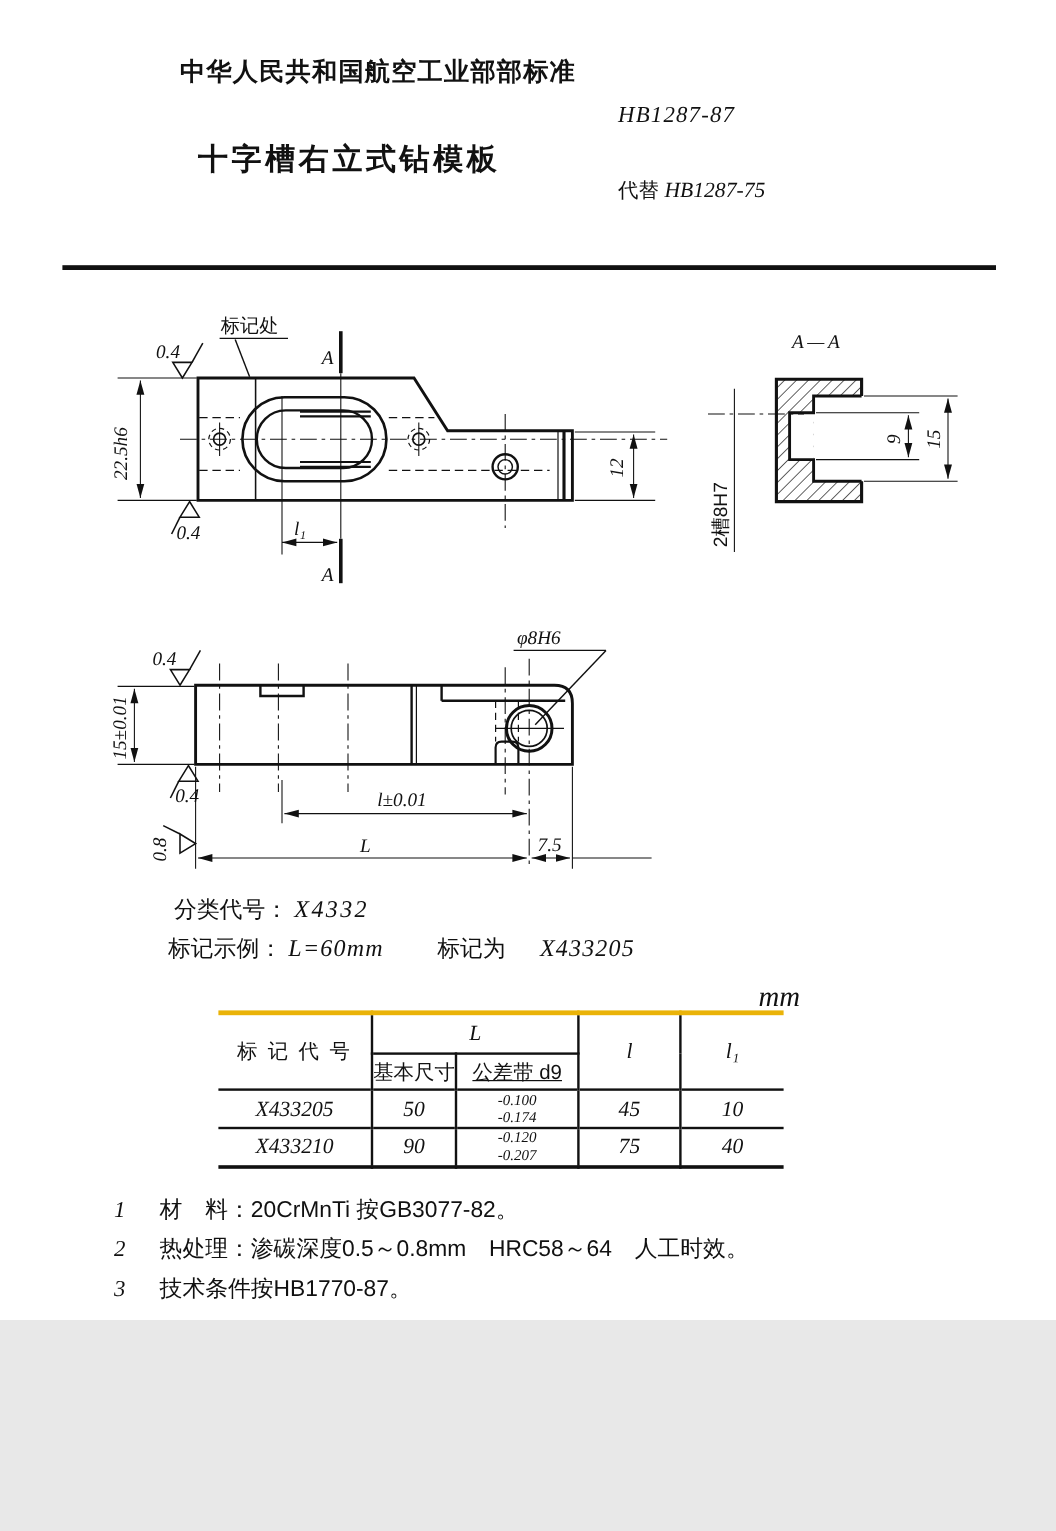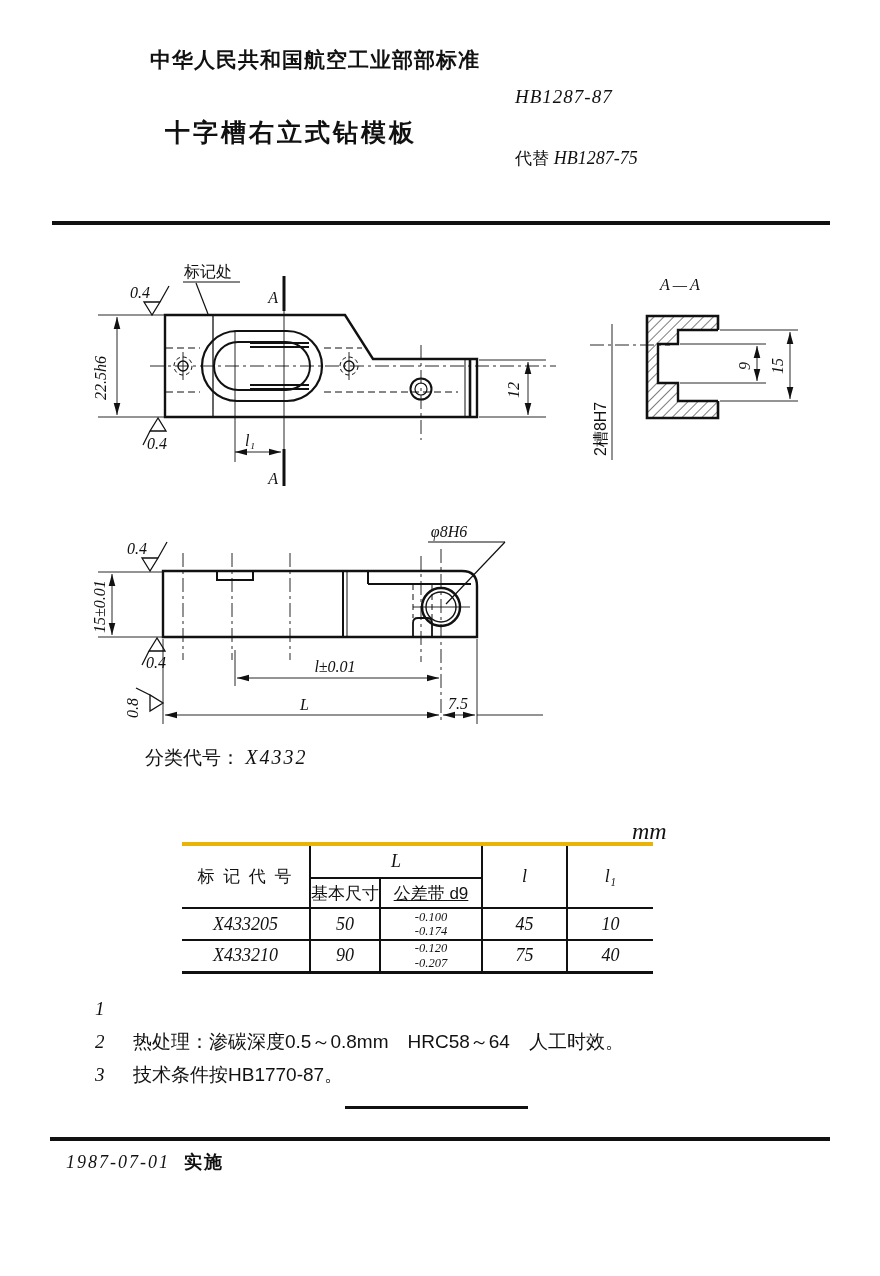--- a/index.html
+++ b/index.html
@@ -1,18 +1,18 @@
 <!DOCTYPE html>
 <html><head>
 <meta charset="utf-8">
 <style>
   * { margin:0; padding:0; box-sizing:border-box; }
   body { background:#e8e8e8; font-family:"Liberation Sans", sans-serif; }
   #page {
-    position:relative; width:880px; height:1276px; margin:0 auto;
+    position:relative; width:880px; height:1100px; margin:0 auto;
     background:#ffffff; color:#111; overflow:hidden;
   }
   .abs { position:absolute; }
   .cn { font-family:"Liberation Sans", sans-serif; }
   .hw { font-family:"Liberation Serif", serif; font-style:italic; }
   .org-title { left:150px; top:46px; font-size:21px; font-weight:bold; letter-spacing:1px; }
   .std-no { left:515px; top:86px; font-size:19px; letter-spacing:1px; }
   .doc-title { left:165px; top:116px; font-size:25px; letter-spacing:3px; font-weight:bold; }
   .supersedes { left:515px; top:147px; font-size:17px; }
   .head-rule { left:52px; top:221px; width:778px; height:4px; background:#111; }
@@ -247,20 +247,28 @@
     <text class="dim" font-size="15" transform="translate(138,718) rotate(-90)">0.8</text>
     <text class="dim" font-size="15" transform="translate(105,633) rotate(-90)">15±0.01</text>
     <text class="dim" x="335" y="672" text-anchor="middle">l±0.01</text>
     <text class="dim" x="300" y="710" font-size="19">L</text>
     <text class="dim" x="458" y="709" text-anchor="middle">7.5</text>
   </svg>
 
   <div class="abs class-line">
     <span class="cn">分类代号：</span>
     <span class="hw">X4332</span>
+  </div>
+  <div class="abs example-line">
+    <span class="cn">标记示例：</span>
+    <span class="hw">L=60mm</span>
+    <span class="gap"></span>
+    <span class="cn">标记为</span>
+    <span class="gap" style="width:18px"></span>
+    <span class="hw">X433205</span>
   </div>
 
   <div class="abs mm-unit hw">mm</div>
   <table class="spec">
     <tbody>
         <tr class="h1">
       <th class="w-code br cn-h" rowspan="2">标 记 代 号</th>
       <th class="br bb cell-hw hw" colspan="2">L</th>
       <th class="w-l br cell-hw hw" rowspan="2">l</th>
       <th class="w-l1 cell-hw hw" rowspan="2">l₁</th>
@@ -288,20 +296,21 @@
       </td>
       <td class="br cell-hw hw">75</td>
       <td class="cell-hw hw">40</td>
     </tr>
   </tbody>
     </table>
 
   <div class="abs notes">
     <div class="note-row">
       <span class="note-no">1</span>
+      <span class="cn">材　料：20CrMnTi 按GB3077-82。</span>
     </div>
     <div class="note-row">
       <span class="note-no">2</span>
       <span class="cn">热处理：渗碳深度0.5～0.8mm　HRC58～64　人工时效。</span>
     </div>
     <div class="note-row">
       <span class="note-no">3</span>
       <span class="cn">技术条件按HB1770-87。</span>
     </div>
   </div>

